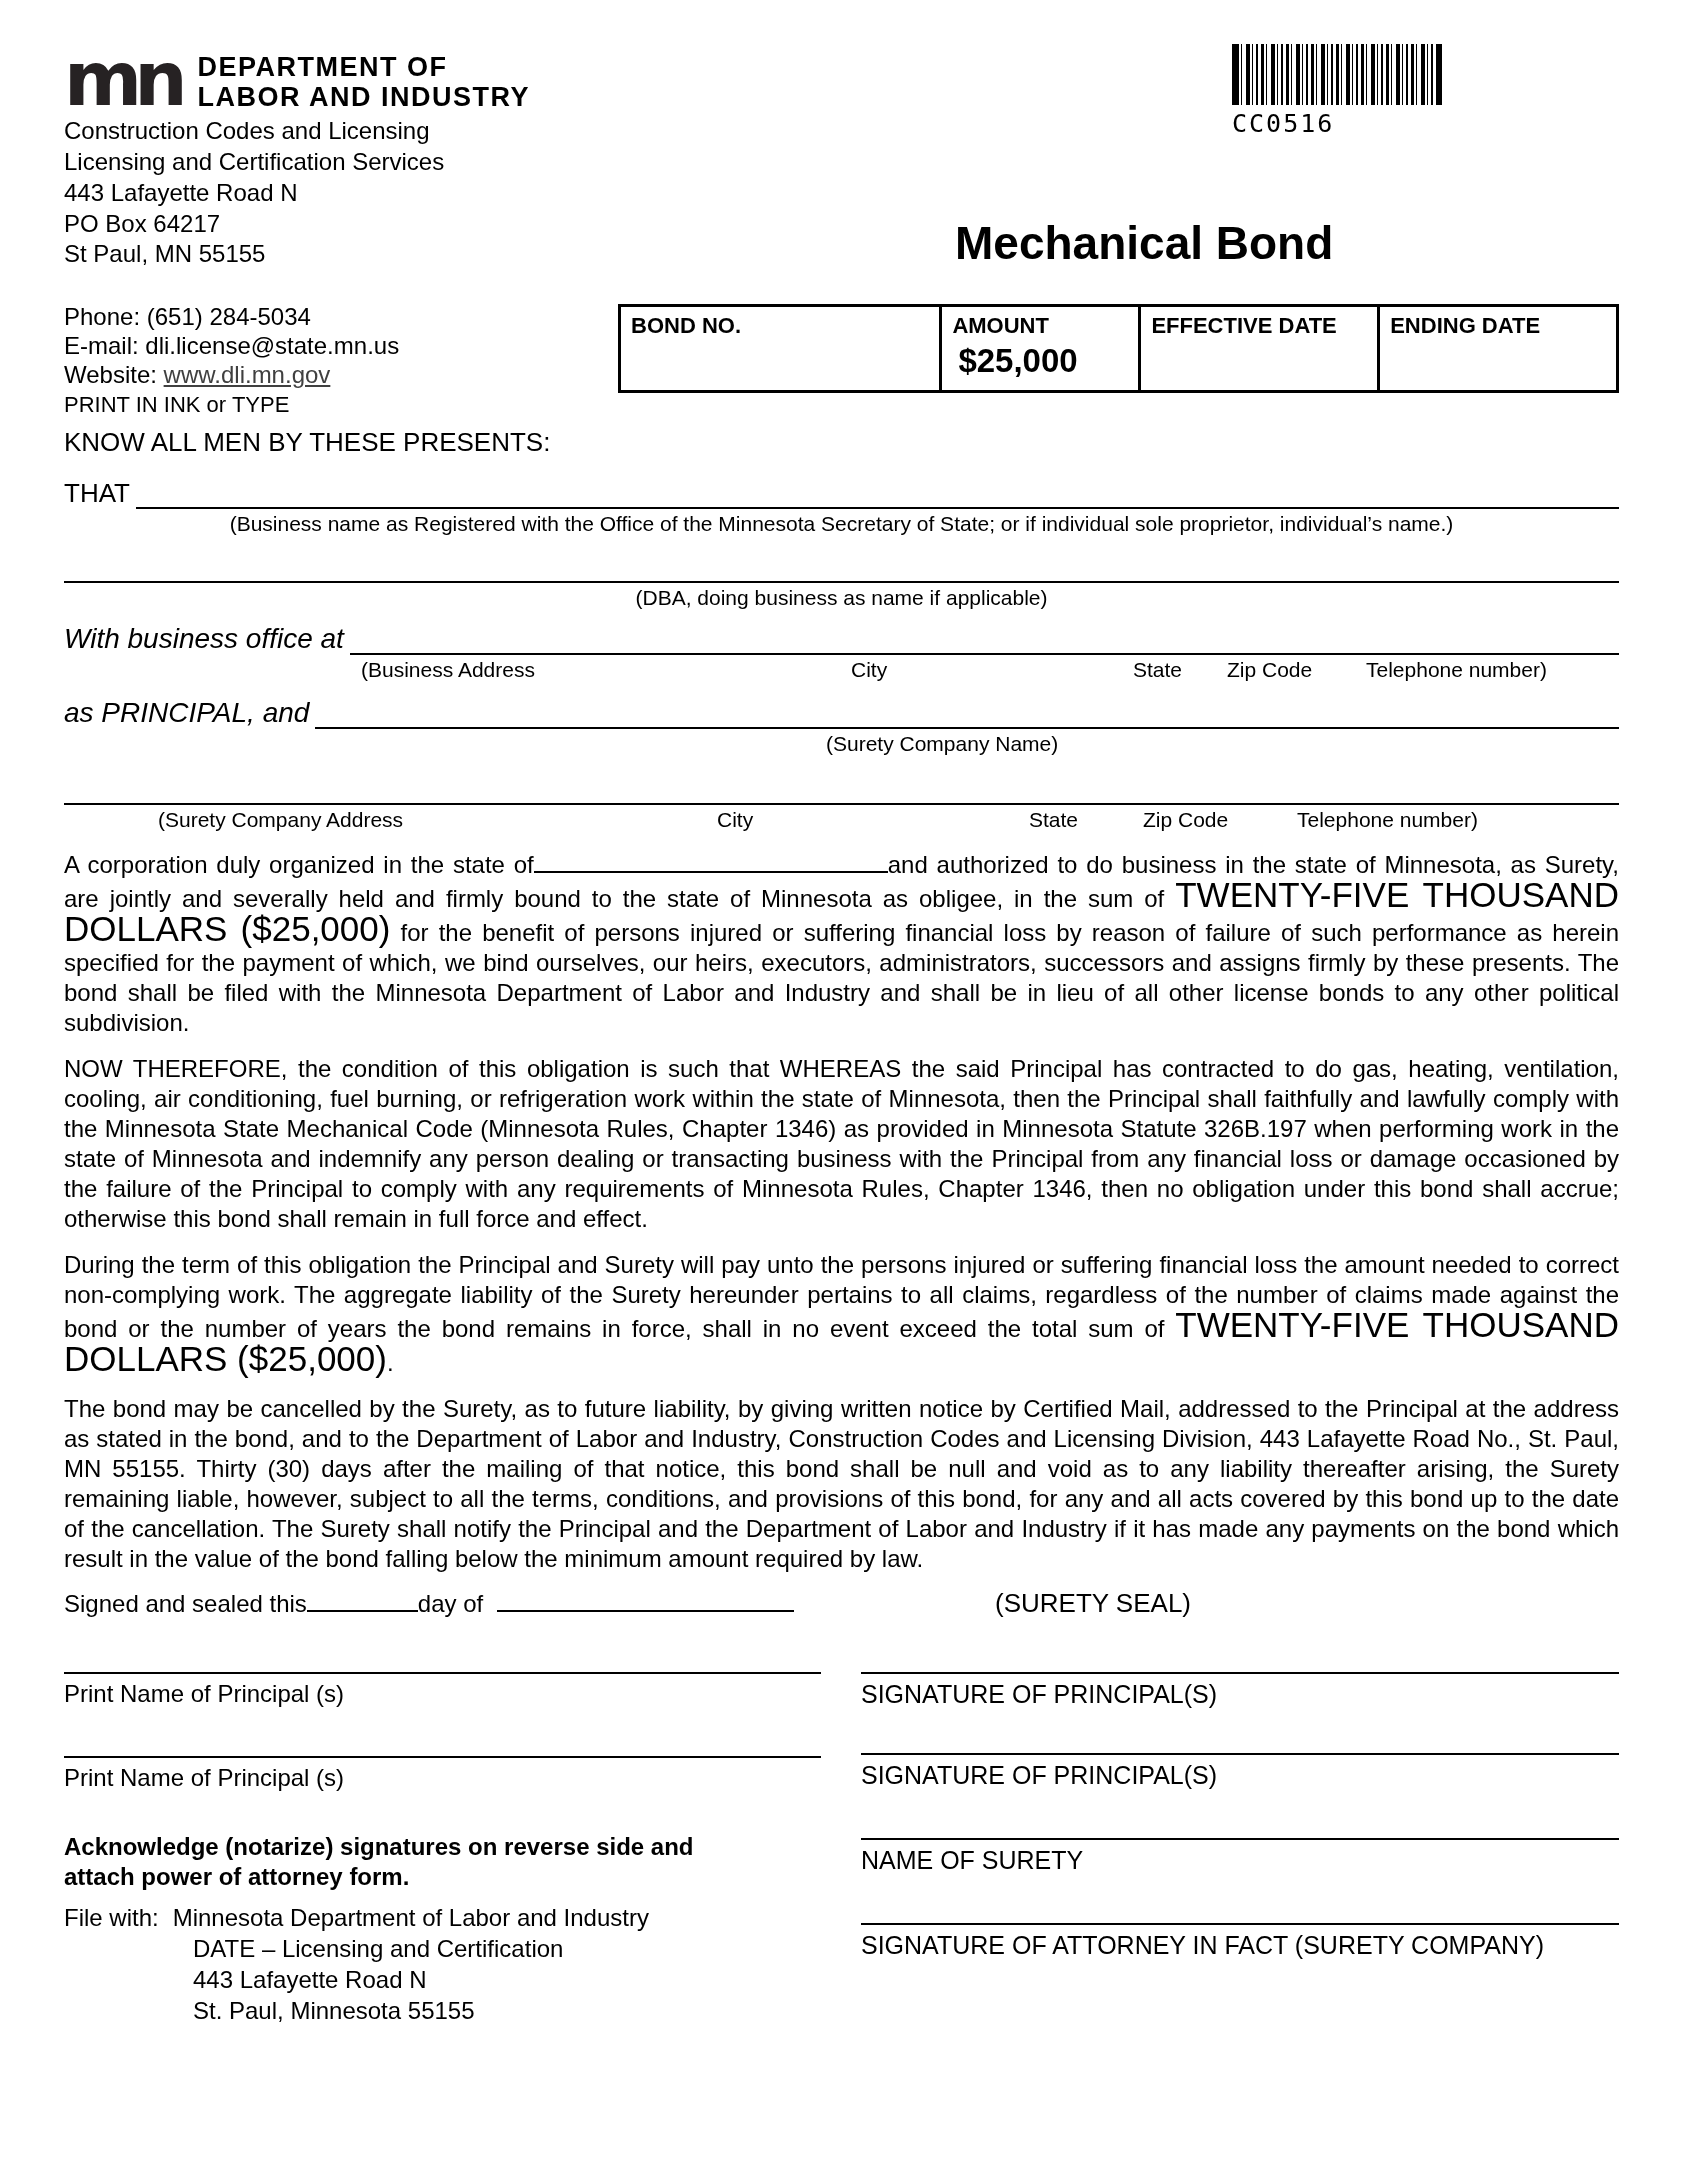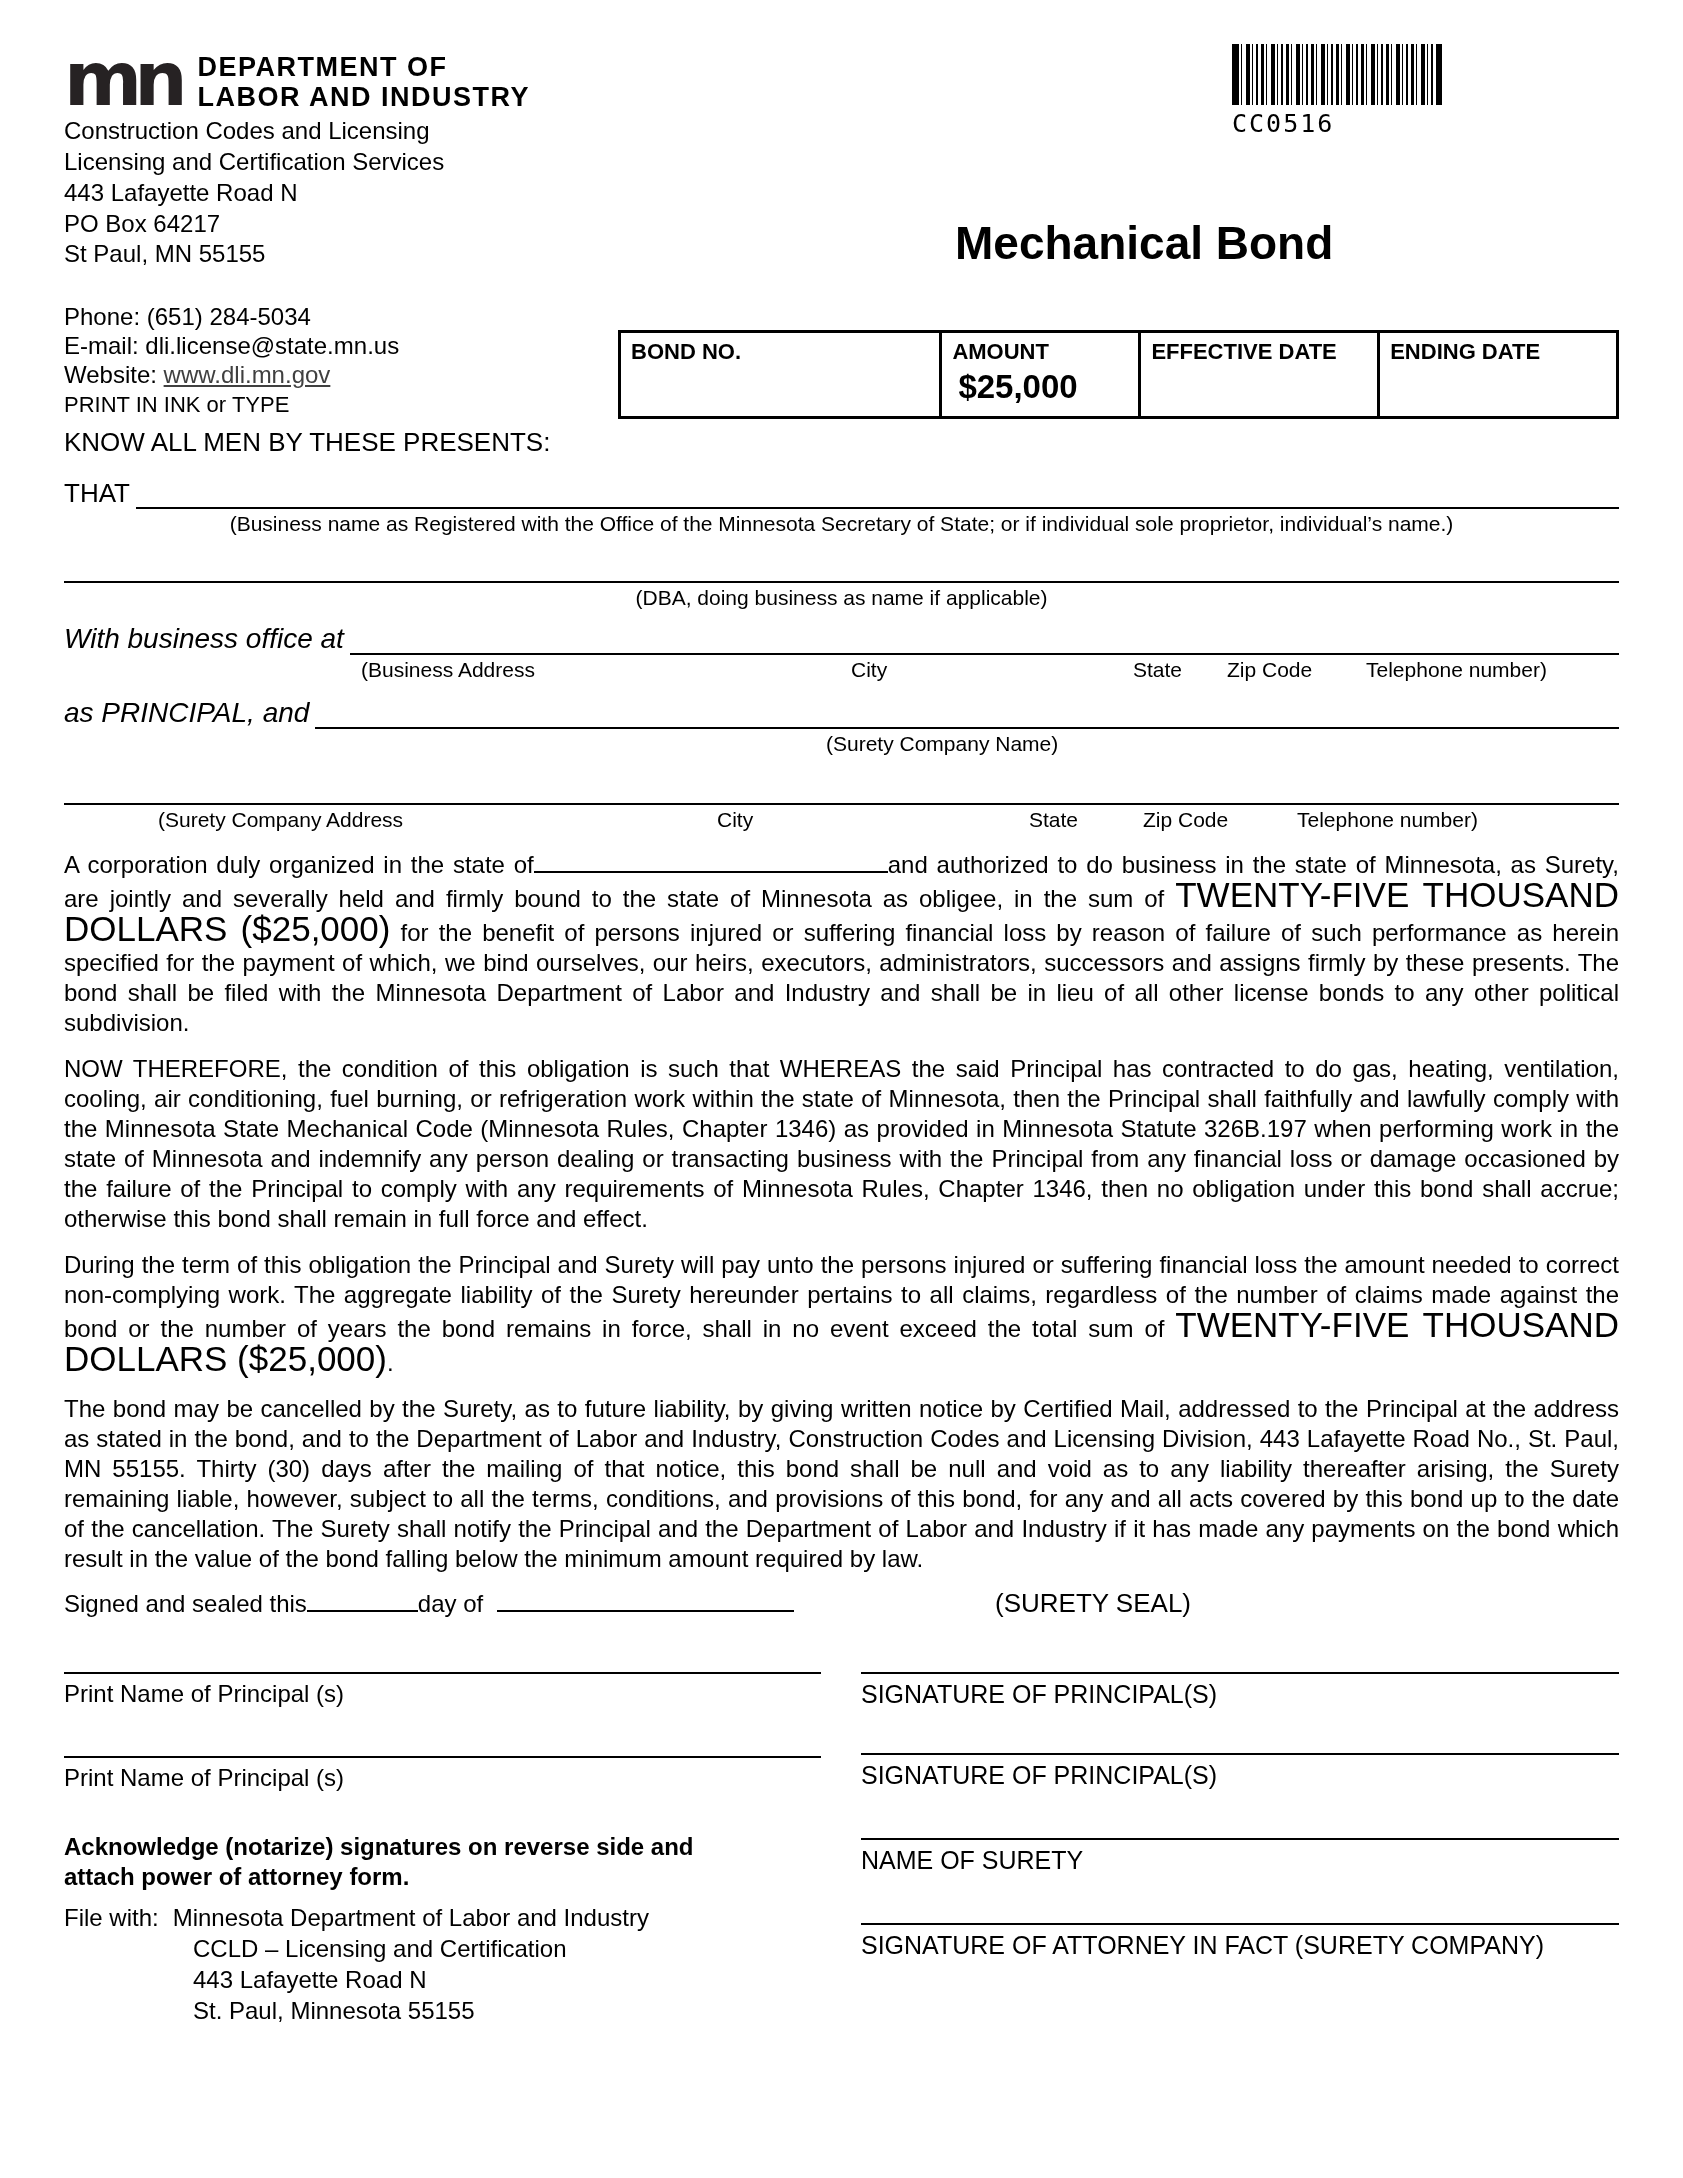--- a/index.html
+++ b/index.html
@@ -38,21 +38,21 @@
       #000 10px 14px, #fff 14px 16px,
       #000 16px 17px, #fff 17px 20px,
       #000 20px 22px, #fff 22px 25px);
     border-left:4px solid #000; border-right:4px solid #000;
   }
   .barcode-label { font-family:"DejaVu Sans Mono", monospace; font-size:25px; letter-spacing:2px; margin-top:4px; }
 
   .form-title { position:absolute; left:891px; top:166px; font-size:46px; font-weight:bold; }
 
   
-  .row-contact { display:flex; margin-top:12px;align-items:flex-end; }
+  .row-contact { display:flex; margin-top:12px; }
   .contact-col { width:554px; font-size:24px; line-height:29px; }
   .website-link { color:#404040; text-decoration:underline; }
   .print-note { font-size:22px; margin-top:1px; }
   .presents { font-size:26px; margin-top:8px; }
 
   .bond-table { flex:1; display:flex; border:3px solid #000; height:89px; margin-top:2px; }
   .bt-cell { padding:6px 10px; }
   .bt-cell + .bt-cell { border-left:3px solid #000; }
   .bt-c1 { width:32%;border-radius:21px; } .bt-c2 { width:20%; } .bt-c3 { width:24%; } .bt-c4 { width:24%; }
   .bt-label { font-size:22px; font-weight:bold; white-space:nowrap; }
@@ -216,21 +216,21 @@
       </div>
       <div class="sig-row">
         <div class="sig-line"></div>
         <div class="sig-cap-sm">Print Name of Principal (s)</div>
       </div>
       <div class="ack-note">Acknowledge (notarize) signatures on reverse side and attach power of attorney form.</div>
       <div class="filewith">
         <div>
           <span>File with:</span><span class="fw-first">Minnesota Department of Labor and Industry</span>
         </div>
-        <div class="fw-indent">CCLD – Licensing and Certification</div>
+        <div class="fw-indent">DATE – Licensing and Certification</div>
         <div class="fw-indent">443 Lafayette Road N</div>
         <div class="fw-indent">St. Paul, Minnesota 55155</div>
       </div>
     </div>
 
     <div class="sig-gap"></div>
 
     <div class="sig-right">
       <div class="sig-row-tight sig-row">
         <div class="sig-line"></div>

